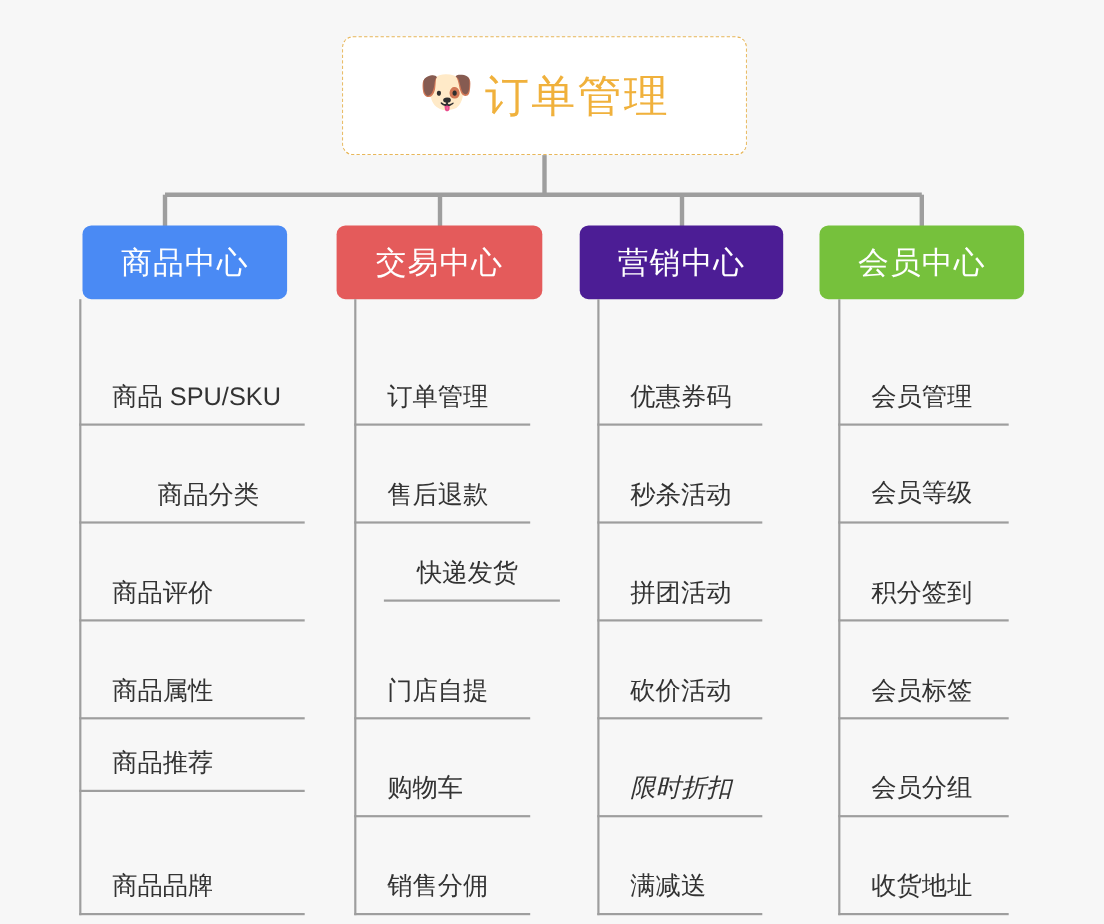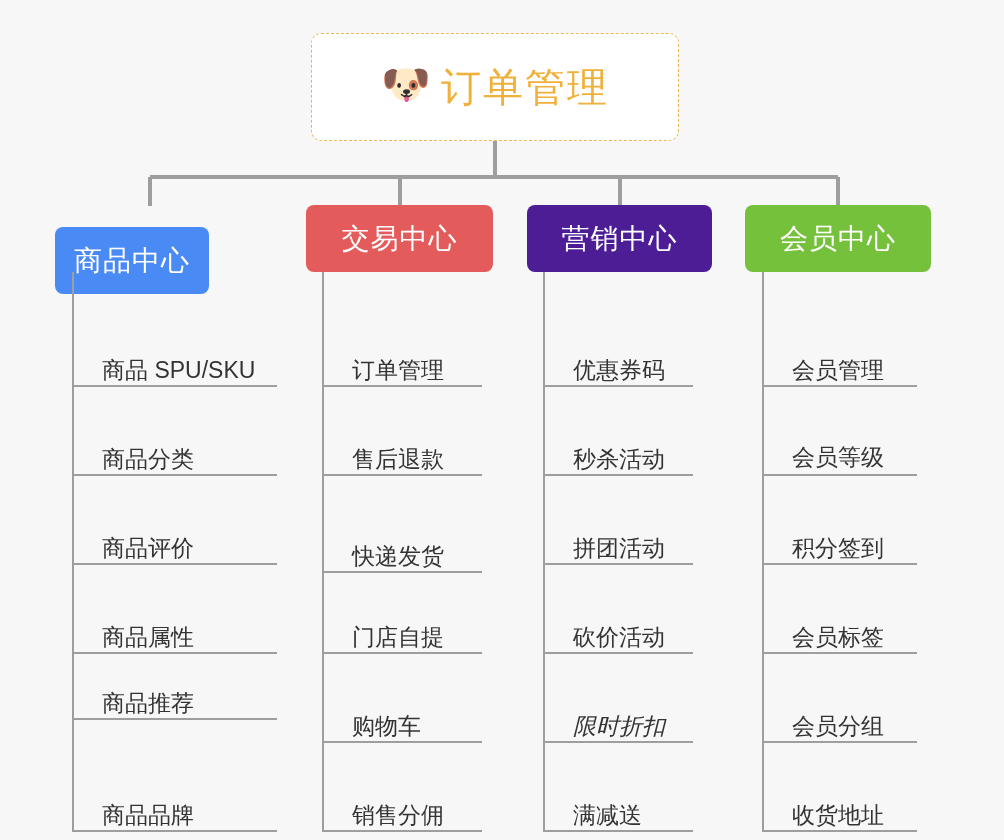--- a/index.html
+++ b/index.html
@@ -67,21 +67,21 @@
     height: 67px;
     border-radius: 8px;
     display: flex;
     align-items: center;
     justify-content: center;
     color: #ffffff;
     font-size: 28px;
     letter-spacing: 1px;
     white-space: nowrap;
   }
-  .cat-0 { left: 55px;  width: 154px; margin-top: 22px; }
+  .cat-0 { left: 75px;  width: 186px; }
   .cat-1 { left: 306px; width: 187px; }
   .cat-2 { left: 527px; width: 185px; }
   .cat-3 { left: 745px; width: 186px; }
 
   
   .leaf-col {
     position: absolute;
     top: 272px;
   }
   .leaf-col-0 { left: 72px;  }
@@ -99,21 +99,21 @@
 
   .leaf-item {
     position: absolute;
     left: 0;
     height: 40px;
     box-sizing: border-box;
     border-bottom: 2px solid #9e9e9e;
     display: flex;
     align-items: flex-end;
     padding-left: 30px;
-    padding-bottom: 2px;
+    padding-bottom: 12px;
   }
   .leaf-label {
     font-size: 23px;
     color: #333333;
     white-space: nowrap;
     line-height: 1.1;
   }
 </style>
 </head>
 <body>
@@ -139,21 +139,21 @@
 
   <div id="branch-layer">
       <div class="cat-box cat-0" style="background: rgb(74, 138, 244);">
         <span>商品中心</span>
       </div>
       <div class="leaf-col leaf-col-0">
         <div class="trunk" style="height: 560px; background: rgb(158, 158, 158);"></div>
         <div class="leaf-item" style="top: 75px; width: 205px; border-bottom-color: rgb(158, 158, 158);">
           <span class="leaf-label">商品 SPU/SKU</span>
         </div>
-        <div class="leaf-item" style="top: 164px; width: 205px; border-bottom-color: rgb(158, 158, 158);">
+        <div class="leaf-item" style="top: 164px; width: 205px; border-bottom-color: rgb(158, 158, 158); justify-content: center;">
           <span class="leaf-label">商品分类</span>
         </div>
         <div class="leaf-item" style="top: 253px; width: 205px; border-bottom-color: rgb(158, 158, 158);">
           <span class="leaf-label">商品评价</span>
         </div>
         <div class="leaf-item" style="top: 342px; width: 205px; border-bottom-color: rgb(158, 158, 158);">
           <span class="leaf-label">商品属性</span>
         </div>
         <div class="leaf-item" style="top: 408px; width: 205px; border-bottom-color: rgb(158, 158, 158);">
           <span class="leaf-label">商品推荐</span>
@@ -166,21 +166,21 @@
         <span>交易中心</span>
       </div>
       <div class="leaf-col leaf-col-1">
         <div class="trunk" style="height: 560px; background: rgb(158, 158, 158);"></div>
         <div class="leaf-item" style="top: 75px; width: 160px; border-bottom-color: rgb(158, 158, 158);">
           <span class="leaf-label">订单管理</span>
         </div>
         <div class="leaf-item" style="top: 164px; width: 160px; border-bottom-color: rgb(158, 158, 158);">
           <span class="leaf-label">售后退款</span>
         </div>
-        <div class="leaf-item" style="top: 261px; width: 160px; border-bottom-color: rgb(158, 158, 158);">
+        <div class="leaf-item" style="top: 235px; width: 160px; border-bottom-color: rgb(158, 158, 158); margin-left: 27px;">
           <span class="leaf-label">快递发货</span>
         </div>
         <div class="leaf-item" style="top: 342px; width: 160px; border-bottom-color: rgb(158, 158, 158);">
           <span class="leaf-label">门店自提</span>
         </div>
         <div class="leaf-item" style="top: 431px; width: 160px; border-bottom-color: rgb(158, 158, 158);">
           <span class="leaf-label">购物车</span>
         </div>
         <div class="leaf-item" style="top: 520px; width: 160px; border-bottom-color: rgb(158, 158, 158);">
           <span class="leaf-label">销售分佣</span>

